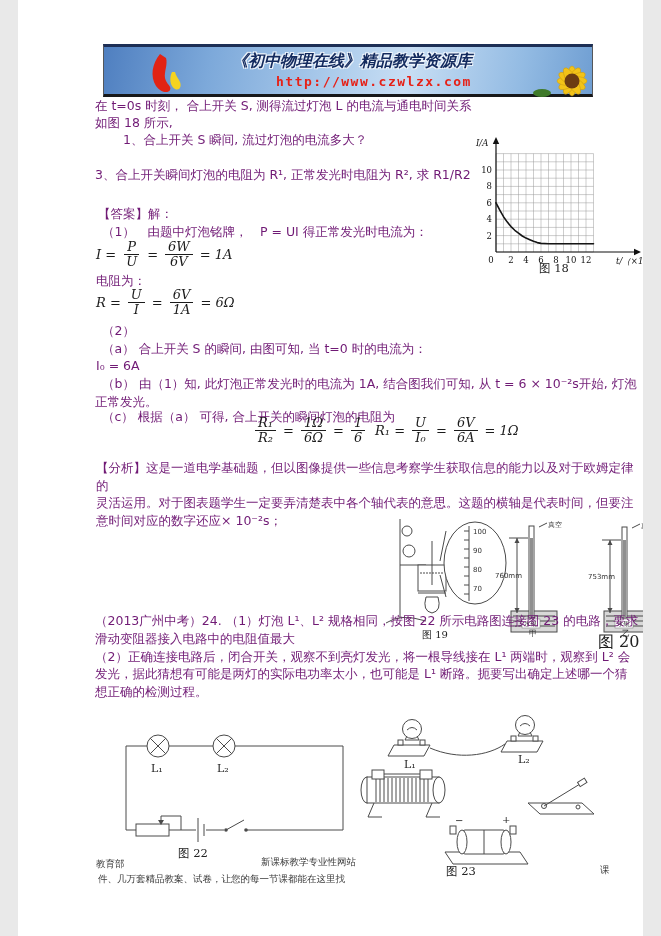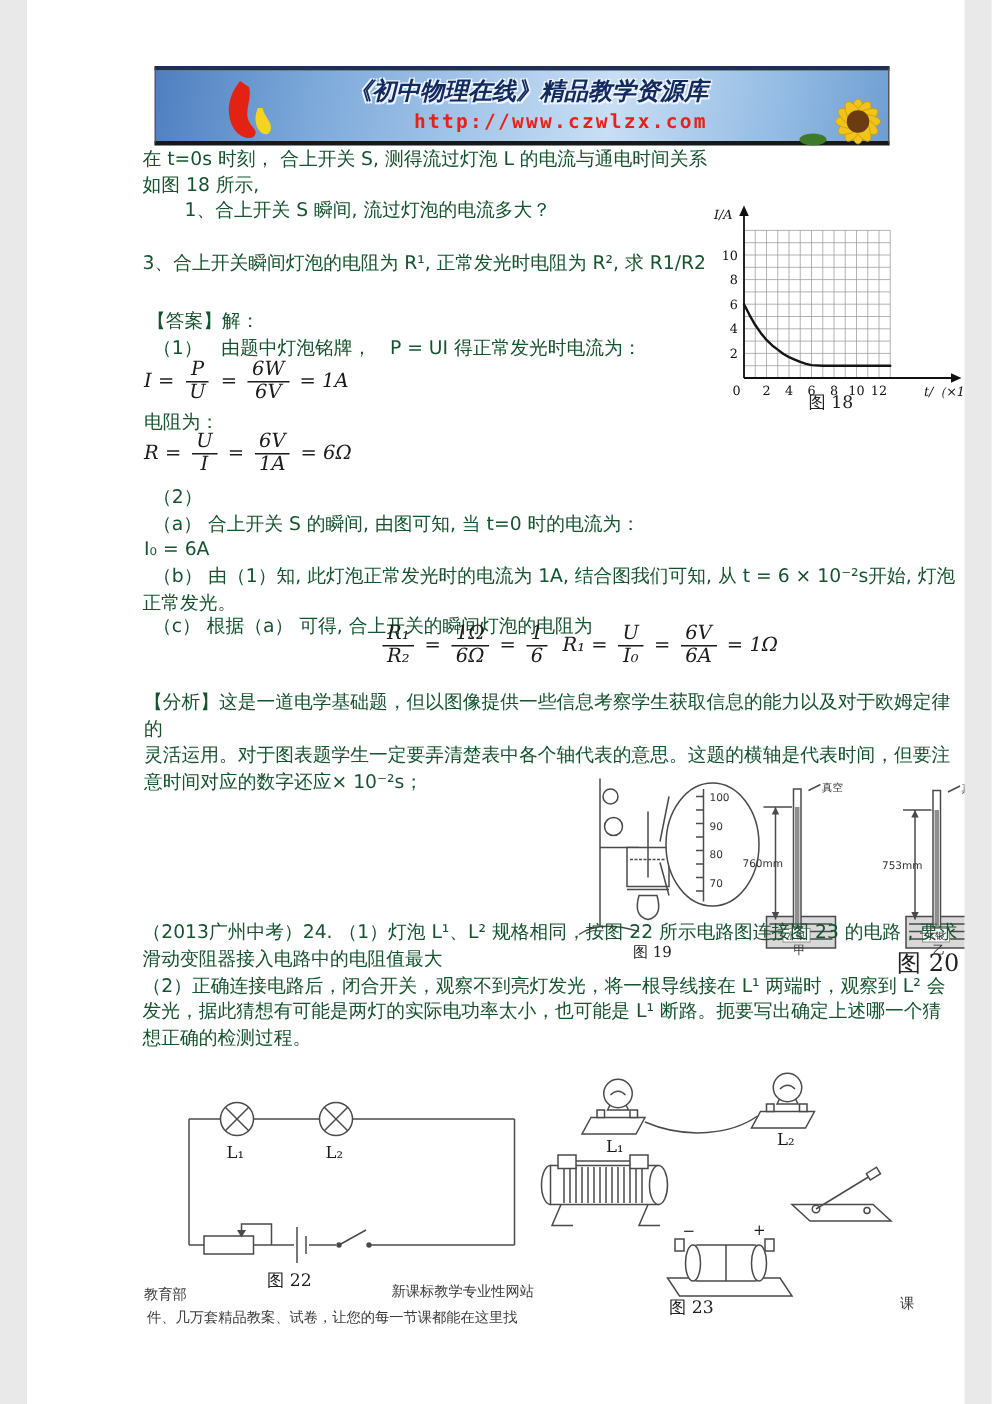--- a/index.html
+++ b/index.html
@@ -1,18 +1,18 @@
 <!DOCTYPE html>
 <html><head>
 <meta charset="utf-8">
 <style>
   html,body{margin:0;padding:0;background:#e9e9e9;}
   .page{position:relative;width:625px;height:936px;margin:0 auto;background:#ffffff;
         font-family:"DejaVu Sans",sans-serif;color:#1c1c1c;overflow:hidden;}
-  .tline{position:absolute;font-size:12.5px;line-height:17px;white-space:pre;color:#14532d;}
+  .tline{position:absolute;font-size:12.5px;line-height:17px;white-space:pre;color:#701a75;}
   .small{font-size:9.5px;color:#3a3a3a;}
   .caption{position:absolute;font-size:11.5px;color:#222;font-family:"DejaVu Serif",serif;text-align:center;}
 
   
   .banner{position:absolute;left:85px;top:44px;width:490px;height:53px;
           background:linear-gradient(100deg,#4f7fc0 0%,#7da9da 22%,#aecdec 48%,#c8def4 62%,#93bbe3 85%,#6f9ed2 100%);
           border:1px solid #55575a;border-top:3px solid #1d2f55;border-bottom:3px solid #17181a;box-sizing:border-box;}
   .banner-title{position:absolute;left:128px;top:4px;font-size:16px;font-weight:bold;font-style:italic;
           color:#132a5e;text-shadow:1px 1px 0 #eef4fb,-1px -1px 0 #eef4fb,1px -1px 0 #eef4fb,-1px 1px 0 #eef4fb;white-space:pre;}
   .banner-url{position:absolute;left:172px;top:27px;font-size:13px;font-weight:bold;color:#e62117;

